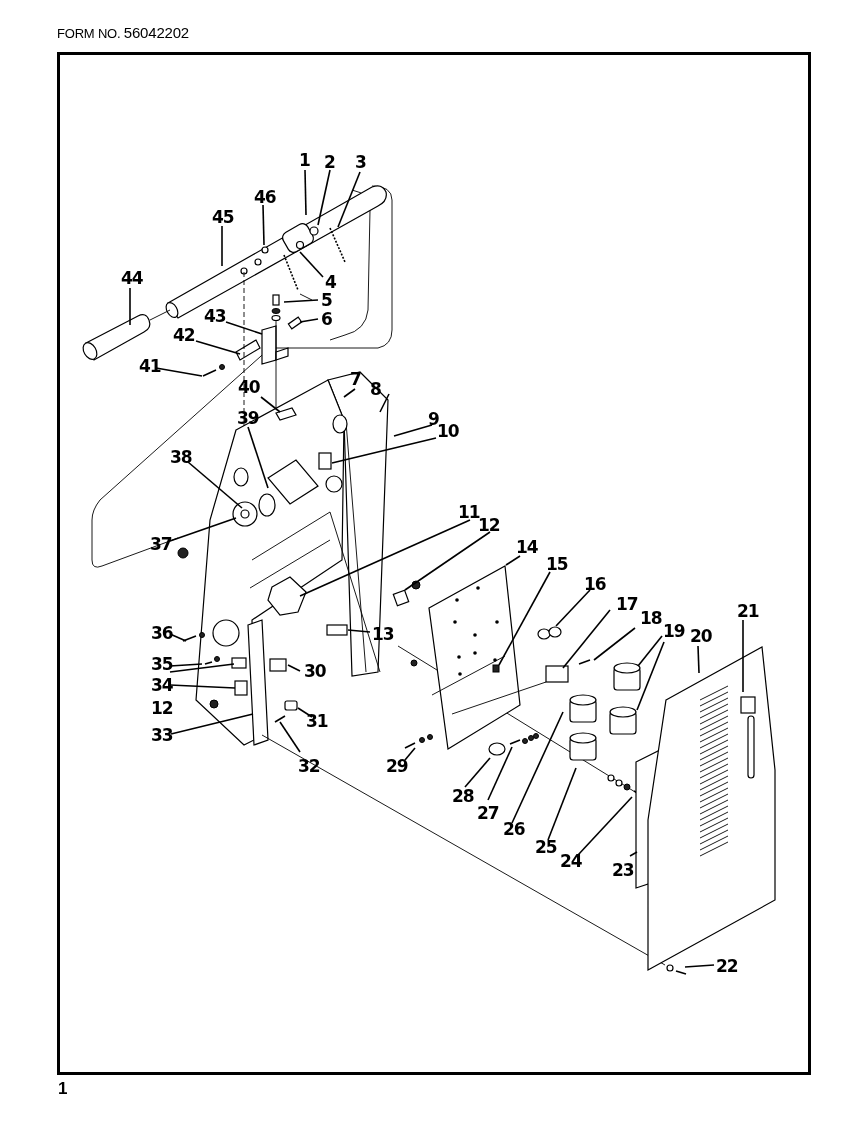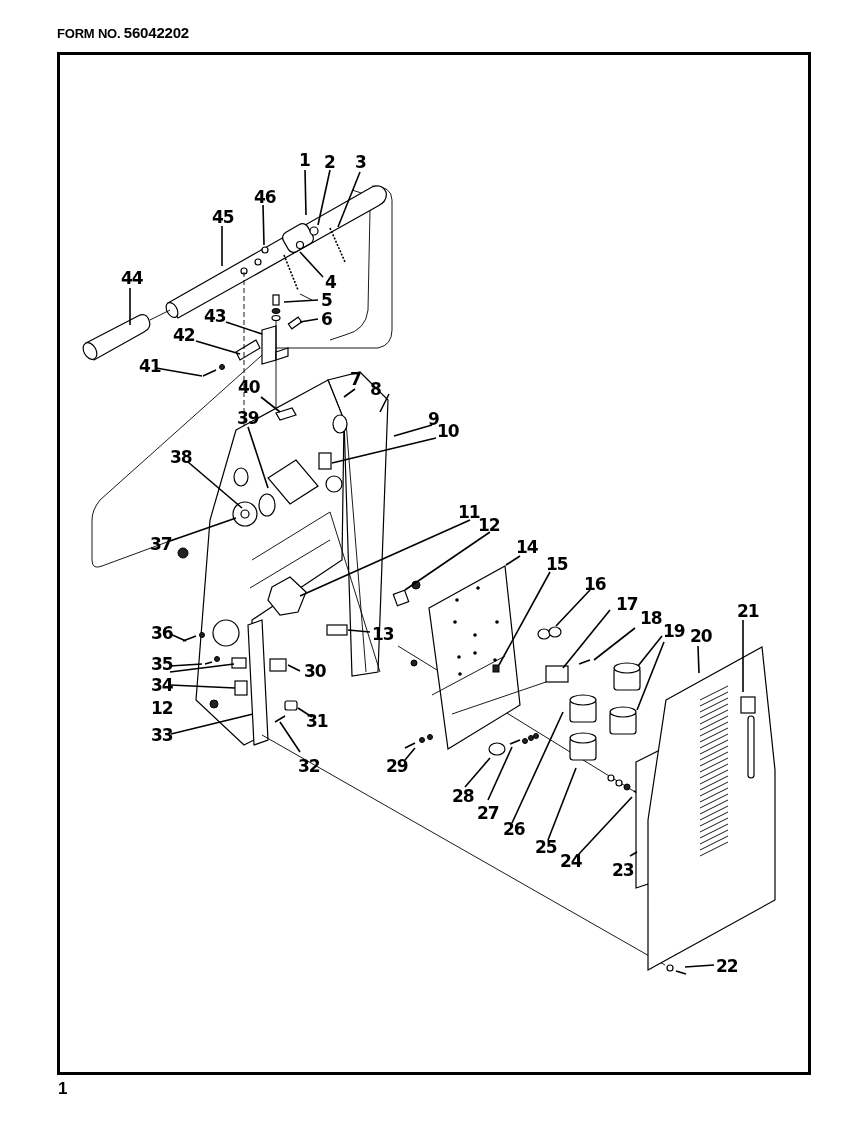--- a/index.html
+++ b/index.html
@@ -1,18 +1,18 @@
 <!DOCTYPE html>
 <html><head>
   <meta charset="utf-8">
   <style>
     html, body { margin: 0; padding: 0; background: #ffffff; }
     body { width: 866px; height: 1122px; position: relative; overflow: hidden;
            font-family: "Liberation Sans", sans-serif; color: #000; }
-    .form-no { position: absolute; left: 57px; top: 24px; font-size: 13px; letter-spacing: -0.2px; font-weight: bold; }
+    .form-no { position: absolute; left: 57px; top: 24px; font-size: 13px; letter-spacing: -0.2px; }
     .form-no .num { font-size: 15px; }
     .frame { position: absolute; left: 57px; top: 52px; width: 748px; height: 1017px;
              border: 3px solid #000; box-sizing: content-box; }
     .page-num { position: absolute; left: 58px; top: 1079px; font-size: 17px; font-weight: bold; }
     svg.diagram { position: absolute; left: 0; top: 0; }
     .lbl { font-family: "DejaVu Sans", sans-serif; font-weight: bold; font-size: 17px;
            fill: #000; letter-spacing: -1px; }
     .ln { stroke: #000; stroke-width: 1.6; fill: none; }
     .thin { stroke: #000; stroke-width: 0.9; fill: none; }
     .dash { stroke: #000; stroke-width: 0.9; fill: none; stroke-dasharray: 5 3; }

